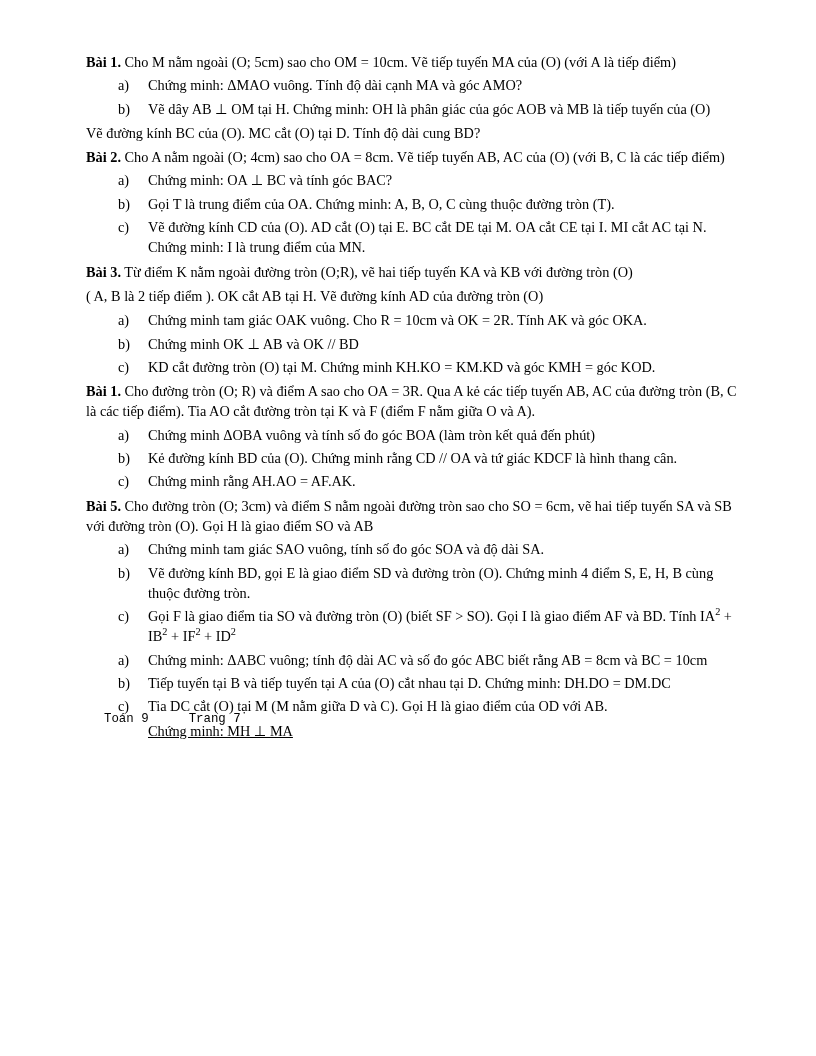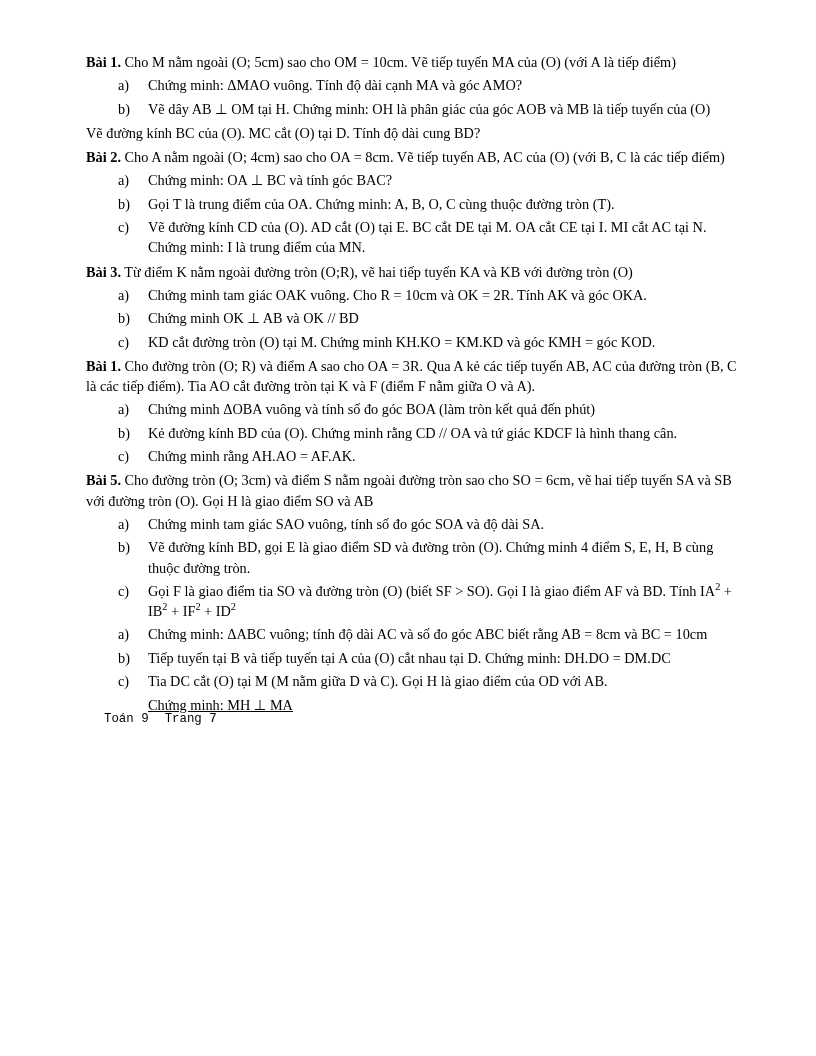--- a/index.html
+++ b/index.html
@@ -76,21 +76,21 @@
     right: 78px;
     bottom: 48px;
     font-family: "Liberation Mono", monospace;
     font-size: 12.4px;
     letter-spacing: 0px;
     display: flex;
     white-space: pre;
   }
   .footer .f-left { flex: 0 0 auto; }
   .footer .f-mid { flex: 0 0 auto; margin-left: 18px; text-align: center; }
-  .footer .f-right { flex: 0 0 auto; margin-left: 16px; }
+  .footer .f-right { flex: 0 0 auto; margin-left: 40px; }
 </style>
 </head>
 <body>
 
 <div class="page">
 
   <p class="block prob-head"><span class="lbl">Bài 1.</span><span> Cho M nằm ngoài (O; 5cm) sao cho OM = 10cm. Vẽ tiếp tuyến MA của (O) (với A là tiếp điểm)</span></p>
   <ul class="items">
     <li class="item">
         <span class="marker">a)</span>
@@ -113,20 +113,21 @@
         <span class="marker">b)</span>
         <span class="itext">Gọi T là trung điểm của OA. Chứng minh: A, B, O, C cùng thuộc đường tròn (T).</span>
       </li>
     <li class="item">
         <span class="marker">c)</span>
         <span class="itext">Vẽ đường kính CD của (O). AD cắt (O) tại E. BC cắt DE tại M. OA cắt CE tại I. MI cắt AC tại N. Chứng minh: I là trung điểm của MN.</span>
       </li>
   </ul>
 
   <p class="block prob-head"><span class="lbl">Bài 3.</span><span> Từ điểm K nằm ngoài đường tròn (O;R), vẽ hai tiếp tuyến KA và KB với đường tròn (O)</span></p>
+  <p class="plain-line">( A, B là 2 tiếp điểm ). OK cắt AB tại H. Vẽ đường kính AD của đường tròn (O)</p>
   <ul class="items">
     <li class="item">
         <span class="marker">a)</span>
         <span class="itext">Chứng minh tam giác OAK vuông. Cho R = 10cm và OK = 2R. Tính AK và góc OKA.</span>
       </li>
     <li class="item">
         <span class="marker">b)</span>
         <span class="itext">Chứng minh OK ⊥  AB và OK // BD</span>
       </li>
     <li class="item">

